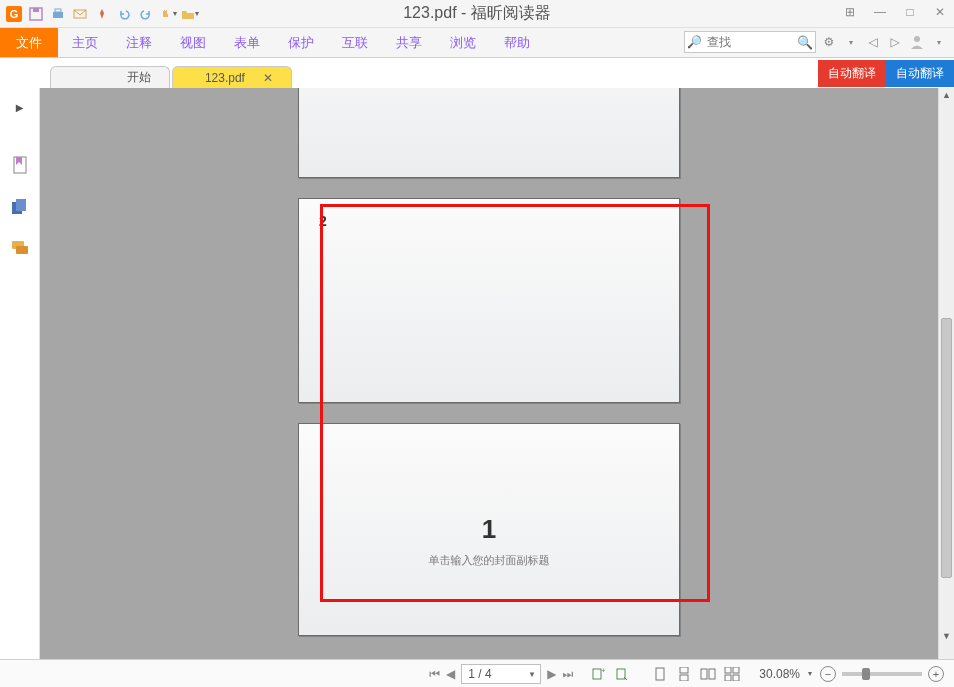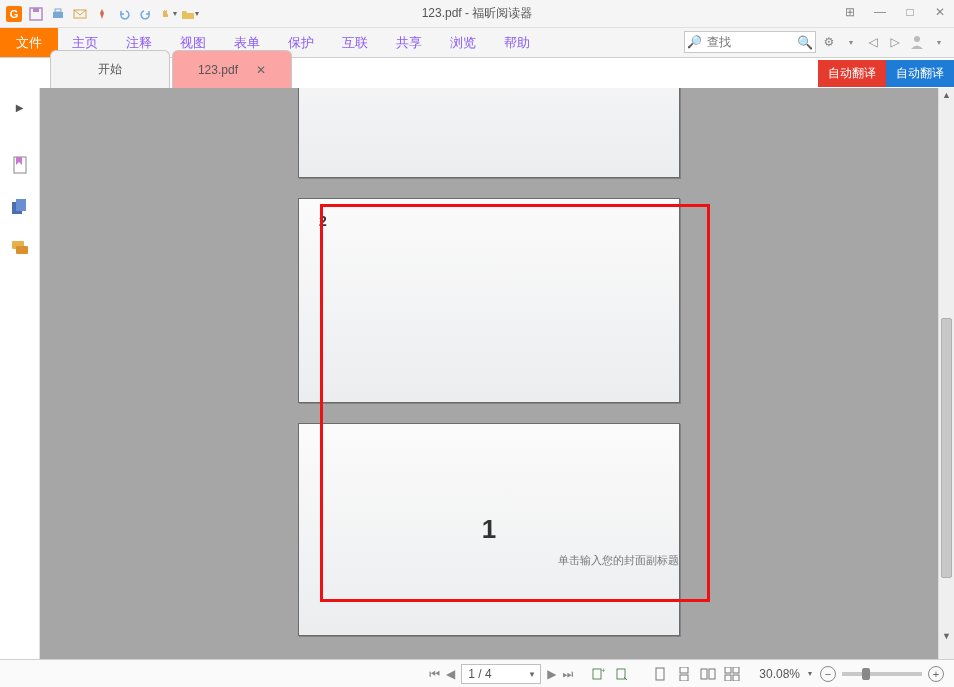--- a/index.html
+++ b/index.html
@@ -2,39 +2,39 @@
 <html><head>
 <meta charset="utf-8">
 <style>
 * { margin: 0; padding: 0; box-sizing: border-box; font-family: "Microsoft YaHei", Arial, sans-serif; }
 html, body { width: 954px; height: 687px; overflow: hidden; background: #fff; }
 
 
 .titlebar { height: 28px; background: #f5f5f5; display: flex; align-items: center; position: relative; border-bottom: 1px solid #e0e0e0; }
 .titlebar .qat { display: flex; align-items: center; gap: 2px; padding-left: 4px; }
 .titlebar .qat .qbtn { width: 20px; height: 20px; display: flex; align-items: center; justify-content: center; cursor: pointer; }
-.titlebar .title { position: absolute; left: 50%; transform: translateX(-50%); font-size: 12px; color: #555; }
+.titlebar .title { position: absolute; left: 50%; transform: translateX(-50%); font-size: 16px; color: #555; }
 .titlebar .winctrl { position: absolute; right: 6px; top: 4px; display: flex; gap: 14px; }
 .titlebar .winctrl span { width: 16px; height: 16px; display: inline-flex; align-items: center; justify-content: center; color: #888; cursor: pointer; font-size: 12px; }
 
 
 .ribbon { height: 30px; background: #f5f5f5; display: flex; align-items: stretch; border-bottom: 1px solid #d0d0d0; position: relative; }
 .ribbon .file-tab { background: #ff7a00; color: #fff; padding: 0 16px; display: flex; align-items: center; font-size: 13px; cursor: pointer; }
 .ribbon .rtab { padding: 0 14px; display: flex; align-items: center; font-size: 13px; color: #8b5cf6; cursor: pointer; }
 .ribbon .right-tools { position: absolute; right: 6px; top: 3px; display: flex; align-items: center; gap: 4px; }
 .ribbon .search-wrap { display: flex; align-items: center; border: 1px solid #c8c8c8; background: #fff; height: 22px; }
 .ribbon .search-wrap .sicon { width: 20px; display: flex; justify-content: center; color: #d88a2a; font-size: 12px;}
 .ribbon .search-wrap input { border: none; outline: none; width: 90px; font-size: 12px; color: #15803d; padding: 0 2px; }
 .ribbon .search-wrap .mag { width: 20px; display:flex; justify-content:center; color:#2a6fb5; cursor:pointer; font-size:13px;}
 .ribbon .tool-icon { width: 18px; height: 18px; display: inline-flex; align-items:center; justify-content:center; color:#888; cursor:pointer; font-size:12px;}
 
 
 .doctabs { height: 30px; background: #fff; display: flex; align-items: flex-end; padding-left: 50px; position: relative; }
-.doctab { height: 38px; border: 1px solid #c8c8c8; border-bottom: none; border-radius: 6px 6px 0 0; padding: 0 18px; display: flex; align-items: center; font-size: 12px; color: #555; margin-right: 2px; background: #f3f3f3; cursor: pointer; min-width: 120px; justify-content: center; }
-.doctab.active { background: #fca5a5; }
+.doctab { height: 22px; border: 1px solid #c8c8c8; border-bottom: none; border-radius: 6px 6px 0 0; padding: 0 18px; display: flex; align-items: center; font-size: 12px; color: #555; margin-right: 2px; background: #f3f3f3; cursor: pointer; min-width: 120px; justify-content: flex-end; }
+.doctab.active { background: #fde047; }
 .doctab .close { color: #666; font-size: 12px; margin-left: 18px; cursor: pointer; }
 .doctabs .tab-drop { margin-left: auto; margin-right: 6px; color: #555; font-size: 10px; cursor: pointer; padding-bottom: 6px;}
 .translate-bar { position: absolute; right: 0; top: 2px; display: flex; }
 .translate-bar div { color: #fff; font-size: 12px; padding: 5px 10px; cursor: pointer; }
 .t-auto { background: #e53a2e; }
 .t-manual { background: #1e7bd6; }
 
 
 .main { display: flex; height: 571px; }
 .leftbar { width: 40px; background: #fff; border-right: 1px solid #e0e0e0; display: flex; flex-direction: column; align-items: center; padding-top: 14px; gap: 2px; }
@@ -42,21 +42,21 @@
 .leftbar .lbtn { width: 24px; height: 24px; display: flex; align-items: center; justify-content: center; cursor: pointer; margin: 8px 0; }
 .viewport { flex: 1; background: #a6a6a6; position: relative; overflow: hidden; }
 .pages-wrap { position: absolute; left: 50%; transform: translateX(-50%); top: -90px; width: 382px; }
 .page { width: 382px; background: linear-gradient(#fbfbfb,#ecedef); border: 1px solid #6b6b6b; margin-bottom: 20px; box-shadow: 1px 1px 0 rgba(0,0,0,.2); position: relative; }
 .page.p0 { height: 180px; }
 .page.p1 { height: 205px; }
 .page.p2 { height: 213px; }
 .page .pg-num-tl { position: absolute; top: 14px; left: 20px; font-weight: bold; font-size: 14px; color: #333; }
 .page .pg-center { position: absolute; left:0; right:0; top: 50%; transform: translateY(-30%); text-align: center;}
 .page .pg-big { font-size: 26px; font-weight: bold; color: #333; }
-.page .pg-sub { font-size: 11px; color: #777; margin-top: 8px; text-align: right; }
+.page .pg-sub { font-size: 11px; color: #777; margin-top: 8px; }
 .redbox { position: absolute; border: 3px solid #e11; left: 280px; top: 116px; width: 390px; height: 398px; pointer-events: none; }
 .vscroll { width: 16px; background: #efefef; border-left: 1px solid #dcdcdc; position: relative; }
 .vscroll .thumb { position: absolute; left: 2px; right: 2px; top: 230px; height: 260px; background: #c8c8c8; border: 1px solid #b0b0b0; border-radius: 2px; cursor: pointer;}
 .vscroll .arrow { position:absolute; left:0; right:0; text-align:center; font-size:9px; color:#666; cursor:pointer;}
 .vscroll .up { top: 2px; } .vscroll .down { bottom: 18px; }
 
 
 .statusbar { height: 28px; border-top: 1px solid #d0d0d0; background: #fafafa; display: flex; align-items: center; padding: 0 10px; font-size: 12px; color: #555; }
 .statusbar .spacer { flex: 1; }
 .statusbar .nav-arrows { display: flex; gap: 6px; align-items: center; margin-right: 6px;}

